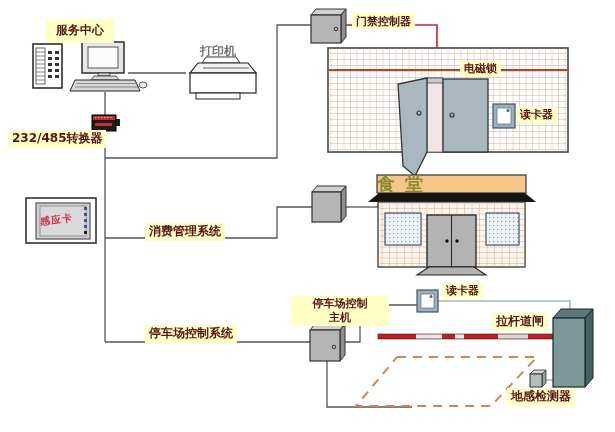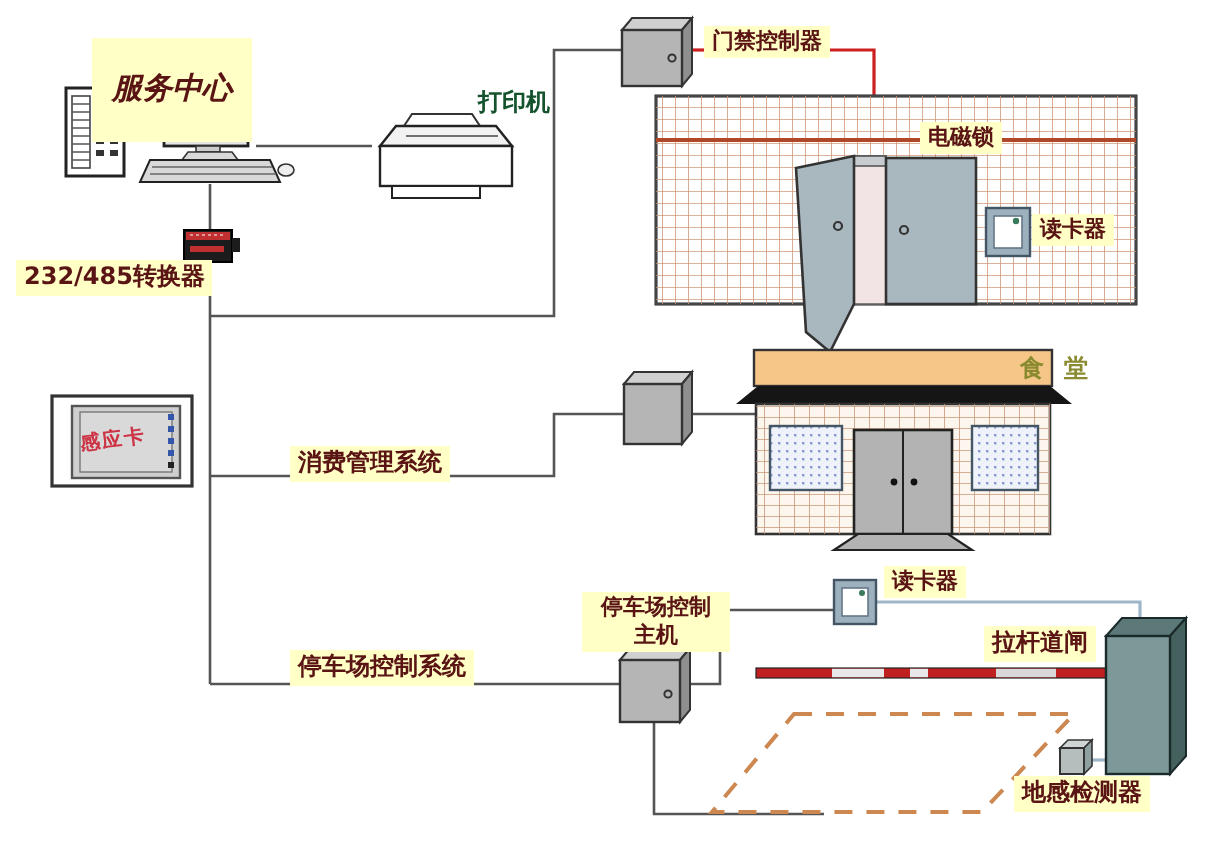--- a/index.html
+++ b/index.html
@@ -6,34 +6,34 @@
   .canvas{
     position:relative;width:615px;height:432px;background:#ffffff;overflow:hidden;
     font-family:"DejaVu Sans","Liberation Sans",sans-serif;
   }
   .canvas svg.scene{position:absolute;left:0;top:0;z-index:1;}
   .lbl{
     position:absolute;z-index:3;background:#ffffc6;color:#5a1414;
     font-weight:bold;font-size:11px;line-height:1.3;padding:1px 4px;white-space:nowrap;
   }
   .lbl.f12{font-size:12px;}
-  .lbl.big{font-size:15px;padding:16px 10px;font-style:italic;}
-  .lbl.nobg{background:transparent;color:#14532d;margin-left:39px;}
+  .lbl.big{font-size:12px;padding:4px 10px;}
+  .lbl.nobg{background:transparent;color:#737373;}
   .banner-text{
     position:absolute;z-index:3;left:377px;top:175px;width:177px;height:18px;
-    color:#8a8a30;font-weight:bold;font-size:12px;line-height:18px;
-    text-align:right;letter-spacing:10px;
+    color:#8a8a30;font-weight:bold;font-size:18px;line-height:18px;
+    text-align:left;letter-spacing:10px;
   }
   .card-text{
     position:absolute;z-index:3;left:40px;top:213px;color:#cc3344;
     font-weight:bold;font-size:10px;transform:rotate(-7deg);letter-spacing:1px;
   }
   .host-lbl{
     position:absolute;z-index:3;left:291px;top:296px;width:74px;background:#ffffc6;
-    color:#5a1414;font-weight:bold;font-size:11px;line-height:1.25;text-align:center;padding:1px 0;
+    color:#5a1414;font-weight:bold;font-size:11px;line-height:1.25;text-align:center;padding:1px 12px;
   }
 </style>
 </head>
 <body>
 
 <div class="canvas">
 
   <svg class="scene" width="615" height="432" viewBox="0 0 615 432">
     <defs>
       <pattern id="wallGrid" width="6.5" height="6" patternUnits="userSpaceOnUse">

